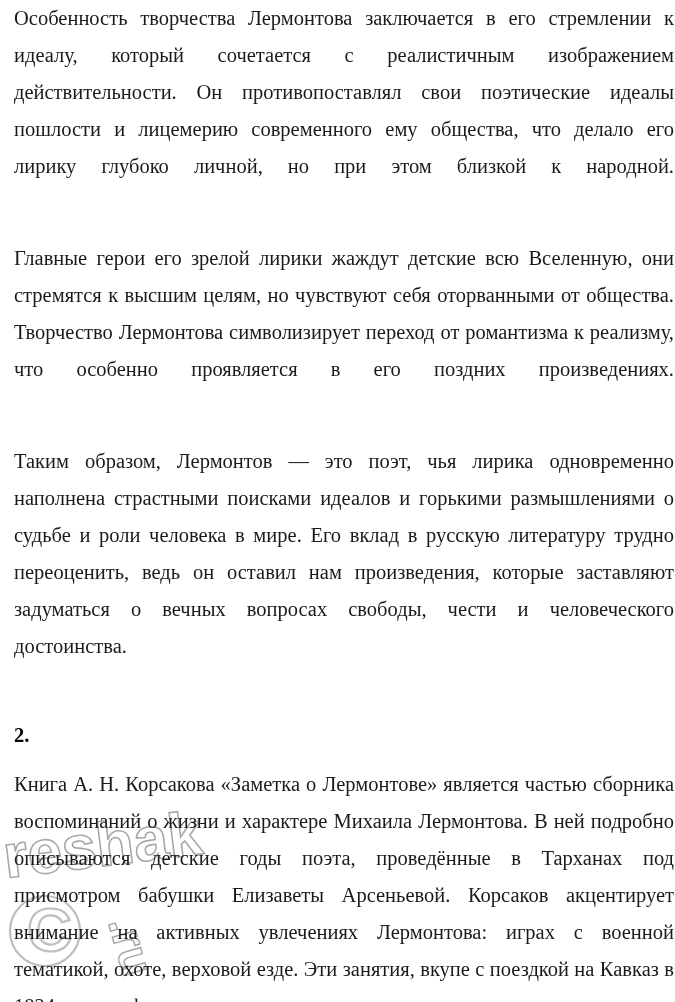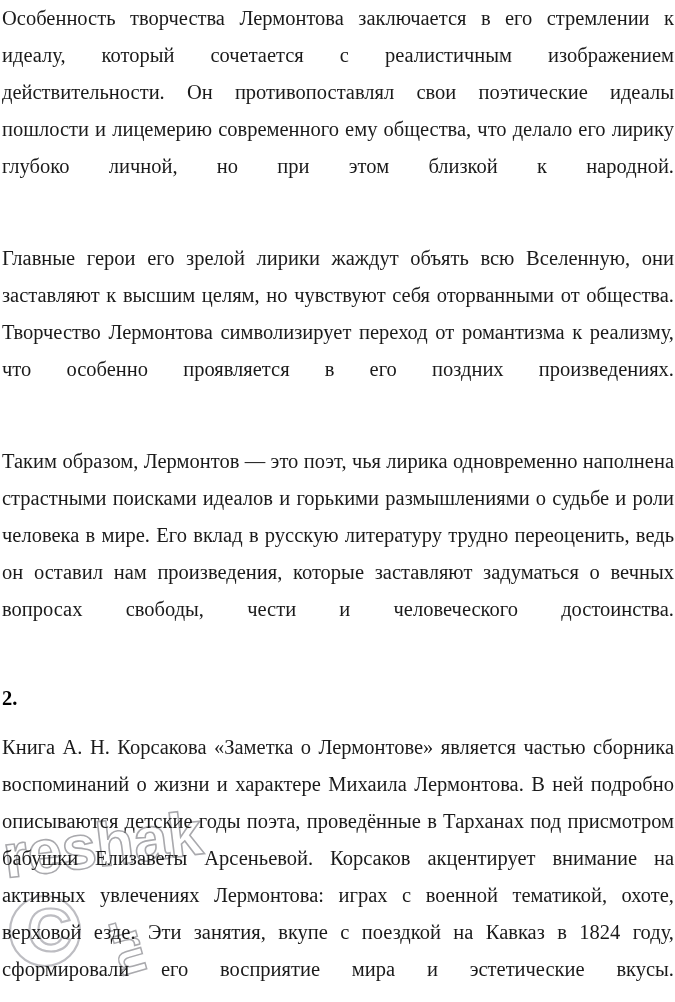--- a/index.html
+++ b/index.html
@@ -19,21 +19,21 @@
   }
 
   
   .page {
     position: absolute;
     left: 0;
     top: 0;
     width: 675px;
     height: 1002px;
     box-sizing: border-box;
-    padding: 0 1px 0 2px;
+    padding: 0 1px 0 14px;
     z-index: 2;
   }
 
   .para {
     margin: 0 0 18px 0;
     font-size: 20.5px;
     line-height: 37px;
     text-align: justify;
     text-justify: inter-word;
     letter-spacing: 0;
@@ -109,21 +109,21 @@
 
     <circle class="wm-circle" cx="45" cy="113" r="35"></circle>
     <text class="wm-c" x="27" y="133" font-size="62">C</text>
   </svg>
 </div>
 
 <div class="page">
 
   <p class="para stretch-last">Особенность творчества Лермонтова заключается в его стремлении к идеалу, который сочетается с реалистичным изображением действительности. Он противопоставлял свои поэтические идеалы пошлости и лицемерию современного ему общества, что делало его лирику глубоко личной, но при этом близкой к народной.</p>
 
-  <p class="para stretch-last">Главные герои его зрелой лирики жаждут объять всю Вселенную, они заставляют к высшим целям, но чувствуют себя оторванными от общества. Творчество Лермонтова символизирует переход от романтизма к реализму, что особенно проявляется в его поздних произведениях.</p>
+  <p class="para stretch-last">Главные герои его зрелой лирики жаждут детские всю Вселенную, они стремятся к высшим целям, но чувствуют себя оторванными от общества. Творчество Лермонтова символизирует переход от романтизма к реализму, что особенно проявляется в его поздних произведениях.</p>
 
   <p class="para stretch-last">Таким образом, Лермонтов — это поэт, чья лирика одновременно наполнена страстными поисками идеалов и горькими размышлениями о судьбе и роли человека в мире. Его вклад в русскую литературу трудно переоценить, ведь он оставил нам произведения, которые заставляют задуматься о вечных вопросах свободы, чести и человеческого достоинства.</p>
 
   <p class="heading-num">2.</p>
 
   <p class="para stretch-last">Книга А. Н. Корсакова «Заметка о Лермонтове» является частью сборника воспоминаний о жизни и характере Михаила Лермонтова. В ней подробно описываются детские годы поэта, проведённые в Тарханах под присмотром бабушки Елизаветы Арсеньевой. Корсаков акцентирует внимание на активных увлечениях Лермонтова: играх с военной тематикой, охоте, верховой езде. Эти занятия, вкупе с поездкой на Кавказ в 1824 году, сформировали его восприятие мира и эстетические вкусы.</p>
 
 </div>
 
 </body></html>

